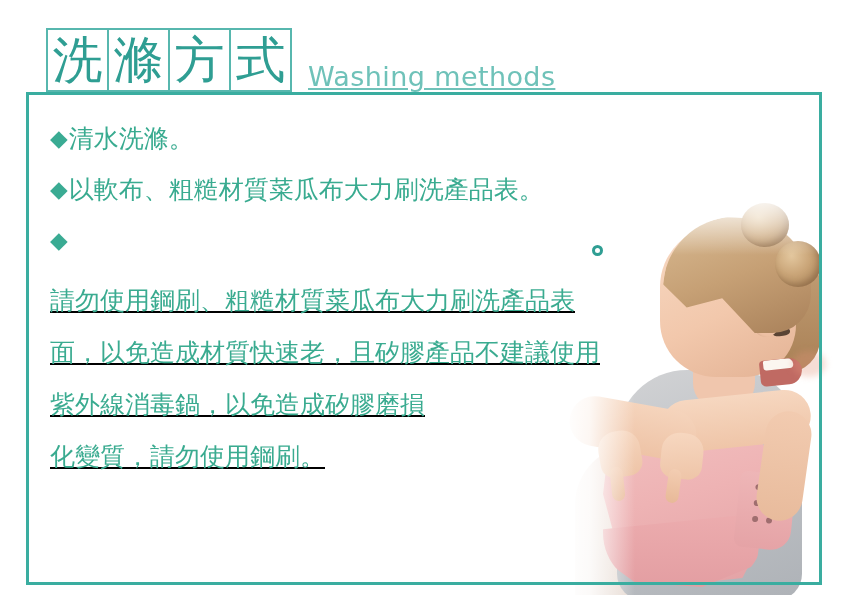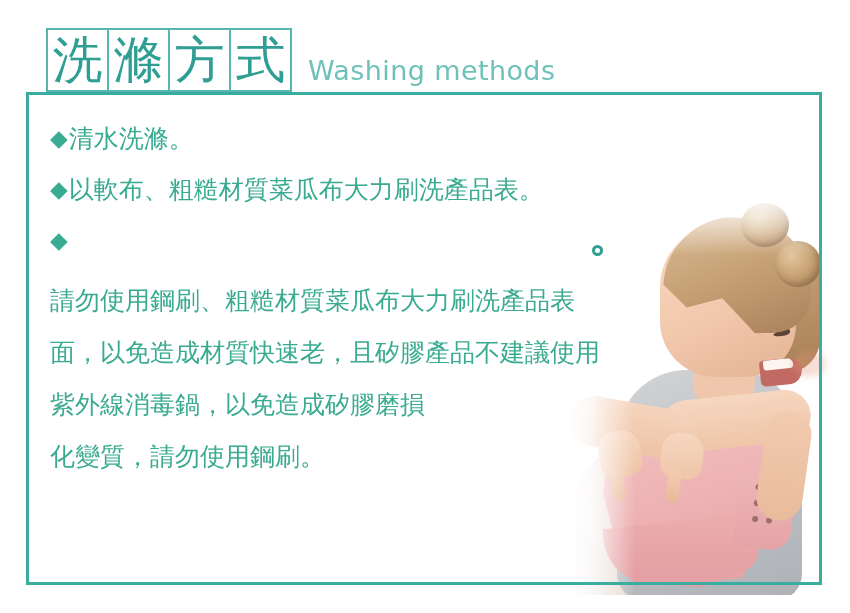--- a/index.html
+++ b/index.html
@@ -289,26 +289,26 @@
     justify-content: center;
     font-size: 50px;
     line-height: 1;
     color: #2f9e93;
     background: #ffffff;
     margin-right: -2px;
     font-family: "DejaVu Sans", "Liberation Sans", sans-serif;
   }
   .title-en {
     margin-left: 18px;
-    margin-bottom: 6px;
     font-size: 27px;
     color: #6fc2b9;
     letter-spacing: .4px;
     white-space: nowrap;
     font-family: "DejaVu Sans", "Liberation Sans", sans-serif;
+    text-decoration: underline;
   }
 
   
   .content {
     position: absolute;
     left: 50px;
     top: 126px;
     width: 600px;
     z-index: 4;
   }
@@ -323,20 +323,21 @@
     font-family: "DejaVu Sans", "Liberation Sans", sans-serif;
   }
   .diamond {
     color: #3aab93;
     font-size: 23px;
     line-height: 1.05;
     margin-right: 1px;
   }
   .para {
     margin-top: 36px;
+    text-decoration: underline;
   }
   .para-line {
     color: #3aab90;
     font-size: 25px;
     line-height: 1.0;
     margin-bottom: 27px;
     white-space: nowrap;
     font-family: "DejaVu Sans", "Liberation Sans", sans-serif;
   }
   .mark-dot {

